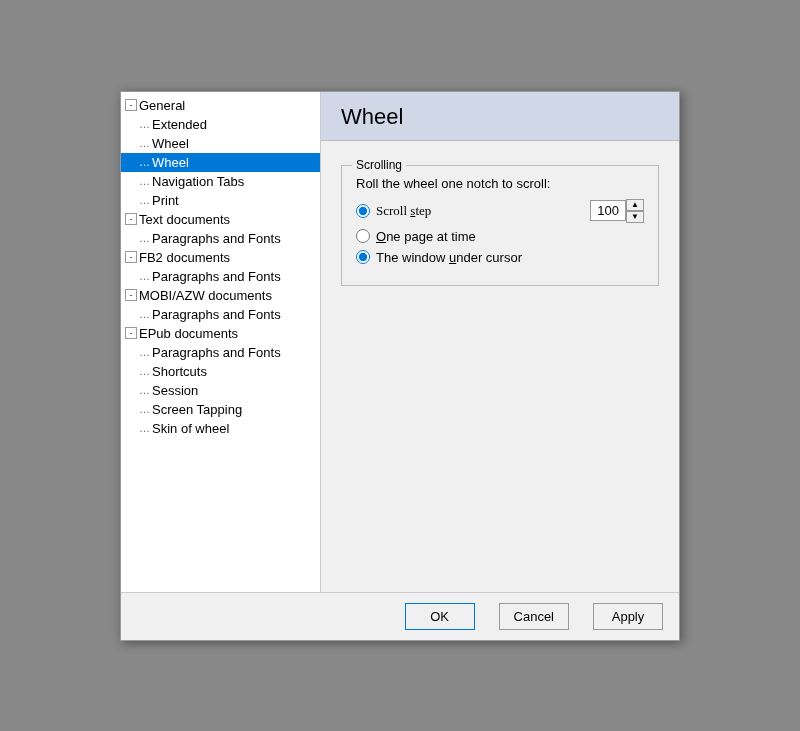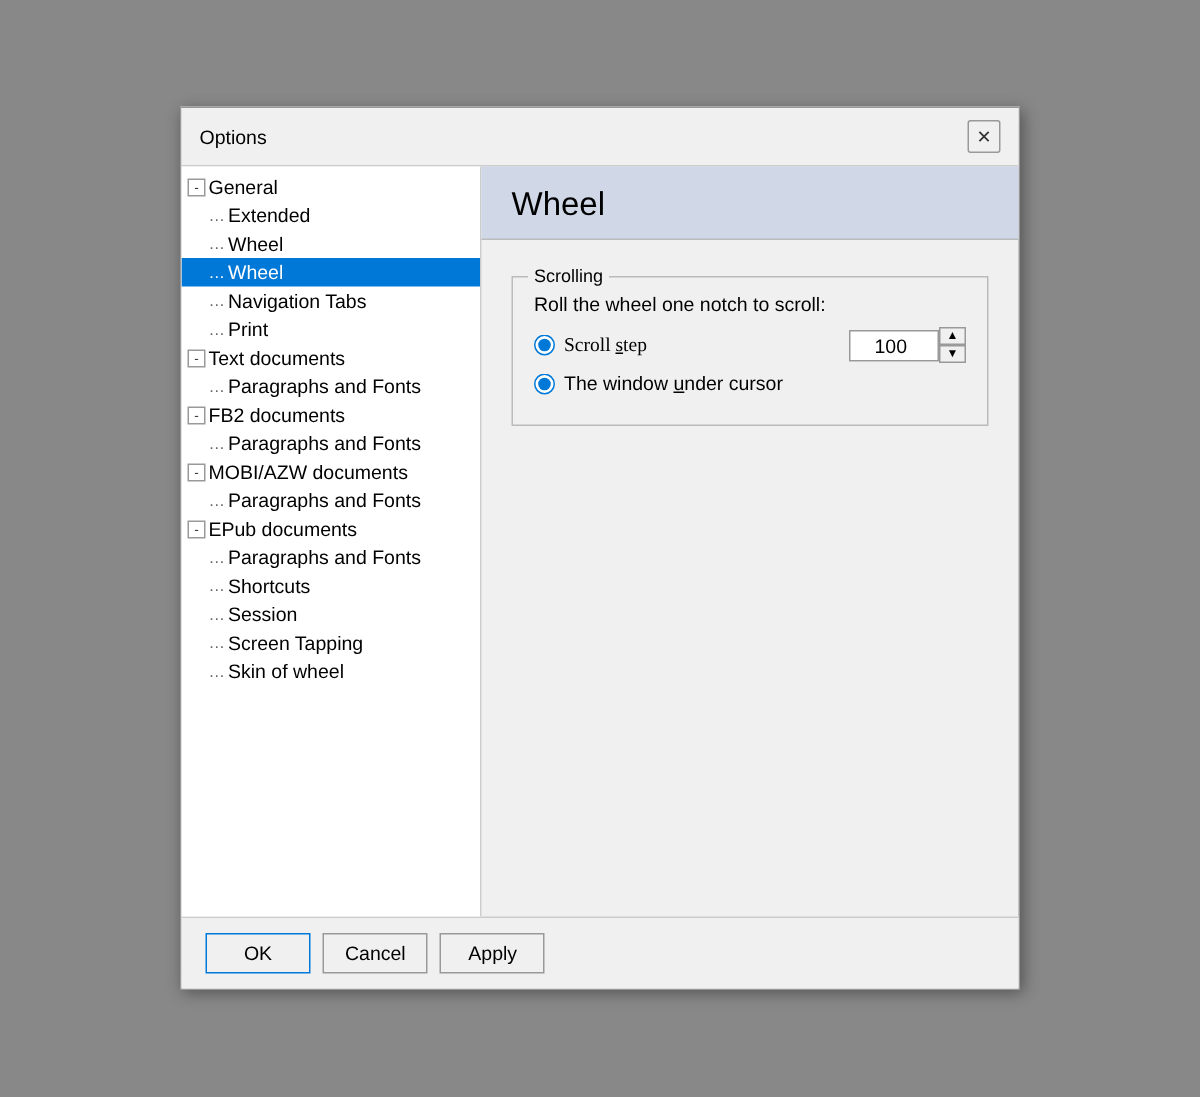--- a/index.html
+++ b/index.html
@@ -154,24 +154,24 @@
       width: 14px;
       height: 14px;
     }
     .scroll-step-row label { font-size: 13px; font-family: Liberation Serif, serif; }
     .spinner-container {
       margin-left: auto;
       display: flex;
       align-items: center;
     }
     .spinner-input {
-      width: 60px;
-      text-align: left;
-      border: 1px solid #999;
-      padding: 2px 16px;
+      width: 36px;
+      text-align: right;
+      border: 1px solid #999;
+      padding: 2px 6px;
       font-size: 13px;
     }
     .spinner-buttons {
       display: flex;
       flex-direction: column;
       margin-left: 0;
     }
     .spinner-btn {
       width: 18px;
       height: 12px;
@@ -179,23 +179,23 @@
       border: 1px solid #999;
       cursor: pointer;
       display: flex;
       align-items: center;
       justify-content: center;
       font-size: 8px;
       line-height: 1;
     }
     .dialog-footer {
       display: flex;
-      justify-content: flex-start;
+      justify-content: flex-end;
       padding: 10px 16px;
-      gap: 8px;
+      gap: 24px;
       border-top: 1px solid #ccc;
       background: #f0f0f0;
     }
     .footer-btn {
       min-width: 70px;
       padding: 5px 14px;
       border: 1px solid #999;
       background: #f0f0f0;
       cursor: pointer;
       font-size: 13px;
@@ -204,24 +204,20 @@
     .footer-btn.default-btn {
       border-color: #0078d7;
     }
     u { text-decoration: underline; }
   </style>
 </head>
 <body>
 
 <div class="dialog">
 
-  <div class="title-bar">
-    <span class="title-bar-text">Options</span>
-    <button class="close-btn">✕</button>
-  </div>
 
   <div class="dialog-body">
 
     <div class="sidebar">
 
       <div class="tree-item">
         <span class="tree-expander">-</span>
         <span>General</span>
       </div>
 
@@ -344,20 +340,26 @@
             <div class="spinner-container">
               <input type="text" class="spinner-input" value="100" style="">
               <div class="spinner-buttons">
                 <button class="spinner-btn">▲</button>
                 <button class="spinner-btn">▼</button>
               </div>
             </div>
           </div>
 
 
+          <div class="radio-row">
+            <input type="radio" name="scroll_type" id="one-page" style="">
+            <label for="one-page">
+              <u>O</u>ne page at time
+            </label>
+          </div>
 
 
           <div class="radio-row">
             <input type="radio" name="scroll_window" id="under-cursor" checked="" style="">
             <label for="under-cursor">
               The window <u>u</u>nder cursor
             </label>
           </div>
 
 

